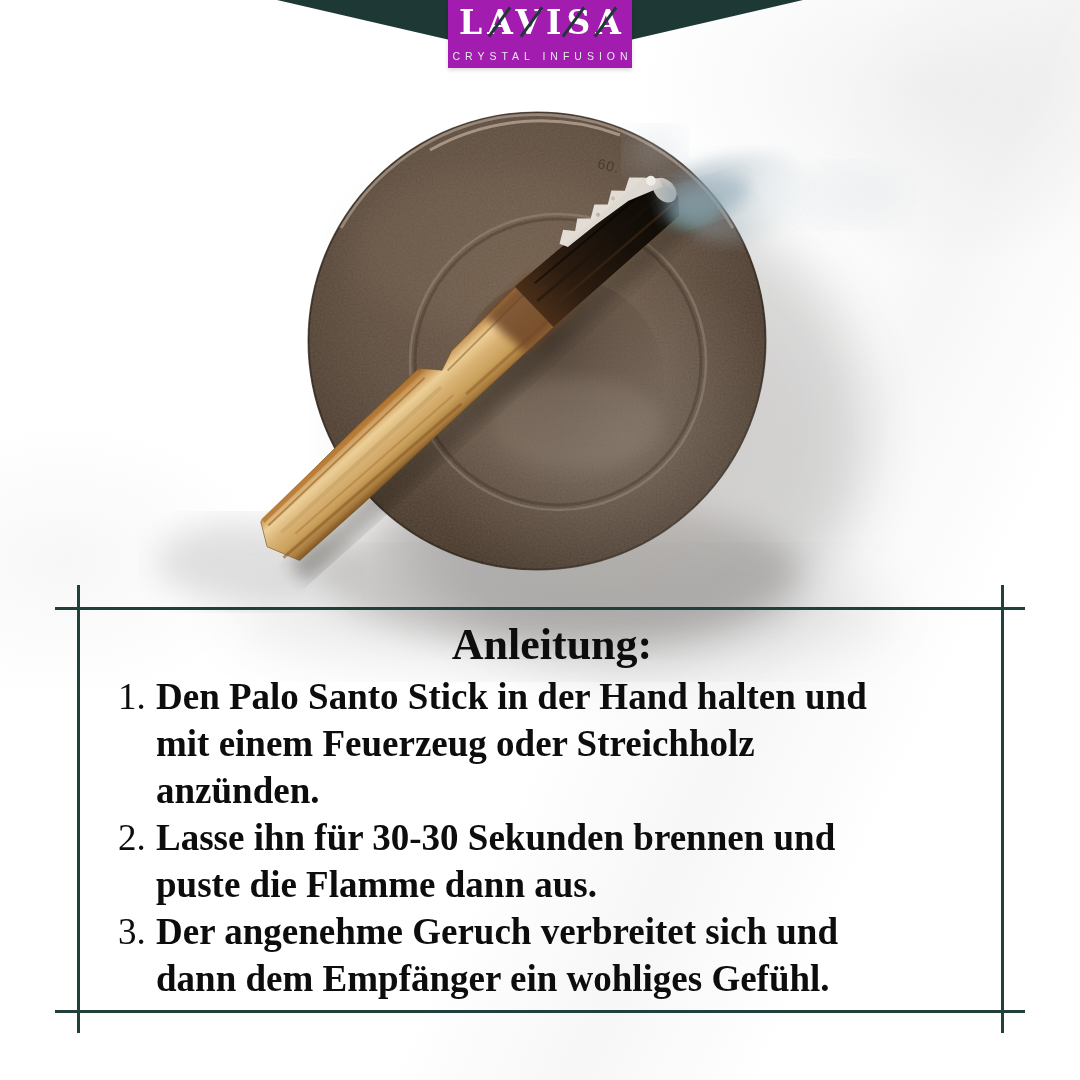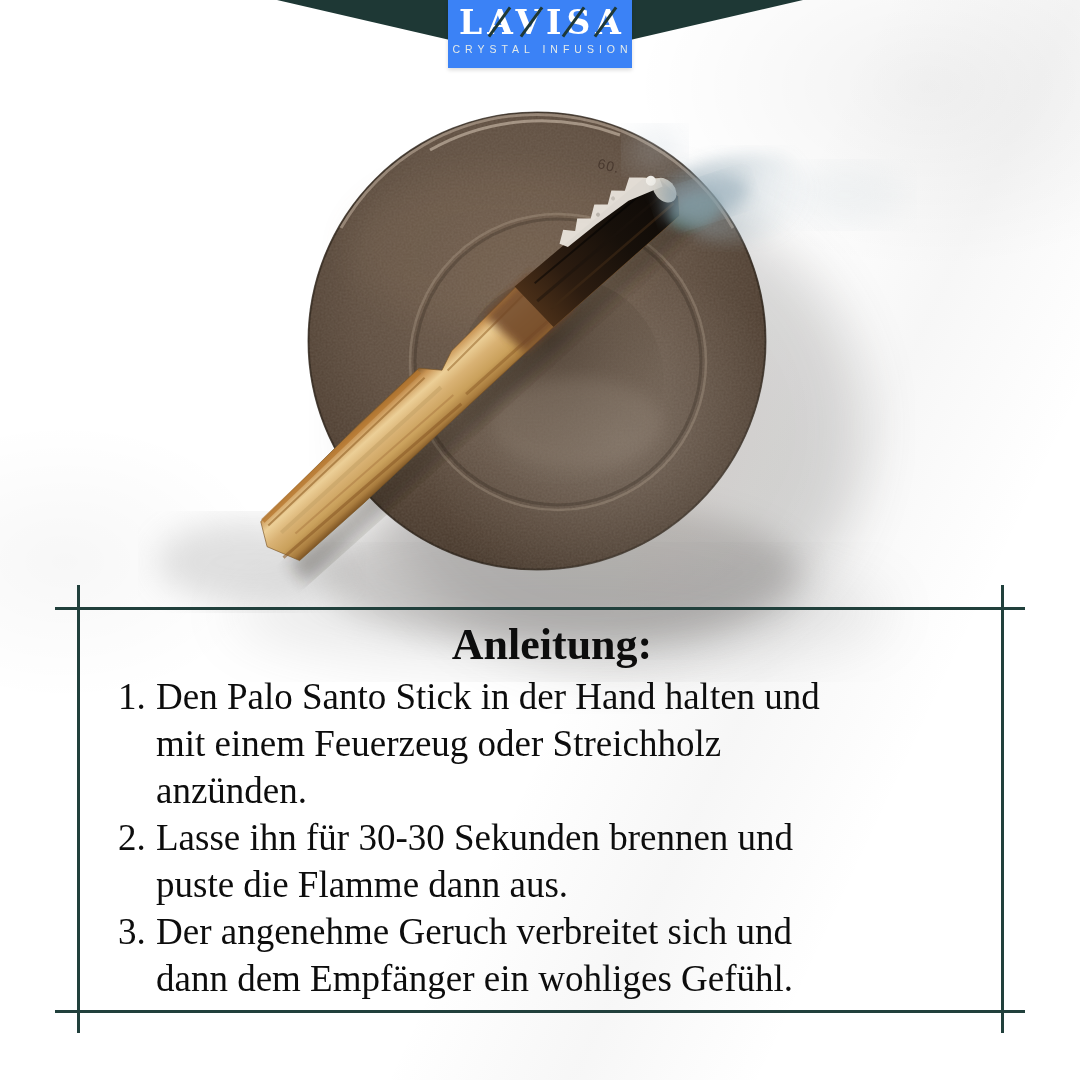--- a/index.html
+++ b/index.html
@@ -12,49 +12,49 @@
     background:
       linear-gradient(115deg, rgba(0,0,0,0) 56%, rgba(90,90,90,0.05) 68%, rgba(0,0,0,0) 80%),
       radial-gradient(ellipse 420px 260px at 86% 8%, rgba(0,0,0,0.05), rgba(0,0,0,0) 70%),
       radial-gradient(ellipse 300px 200px at 6% 52%, rgba(0,0,0,0.03), rgba(0,0,0,0) 70%);
   }
   
   .hdr-wing{position:absolute;top:0;background:#1e3835;}
   .hdr-wing.left{left:277px;width:173px;height:40px;clip-path:polygon(0 0,100% 0,100% 100%);}
   .hdr-wing.right{left:630px;width:173px;height:40px;clip-path:polygon(0 0,100% 0,0 100%);}
   .hdr-box{
-    position:absolute;left:448px;top:0;width:184px;height:68px;background:#3b82f6;
+    position:absolute;left:448px;top:0;width:184px;height:68px;background:#a21caf;
     display:flex;flex-direction:column;align-items:center;justify-content:flex-start;
     box-shadow:0 2px 4px rgba(0,0,0,0.15);
   }
   .logo-word{
     position:relative;margin-top:6px;color:#ffffff;
     font-family:"DejaVu Serif","Liberation Serif",serif;font-weight:700;
     font-size:33px;letter-spacing:5px;line-height:34px;text-indent:5px;
   }
   .logo-slash{position:absolute;width:3px;height:36px;background:#1e3835;top:-2px;transform:rotate(36deg);}
   .logo-tagline{
-    margin-top:3px;color:#e4eae8;font-family:"Liberation Sans",sans-serif;
+    margin-top:10px;color:#e4eae8;font-family:"Liberation Sans",sans-serif;
     font-size:10.5px;letter-spacing:5px;text-indent:5px;white-space:nowrap;
   }
   
   .frame-line{position:absolute;background:#21403c;}
   .fl-h{height:3px;left:55px;width:970px;}
   .fl-v{width:3px;top:585px;height:448px;}
   
   .instructions{
     position:absolute;left:78px;top:620px;width:924px;color:#0d0d0d;
   }
   .instr-heading{
     text-align:center;font-weight:700;font-size:44px;line-height:50px;margin:0 0 3px 0;padding-left:24px;
   }
   .steps{margin:0;padding:0;list-style:none;}
   .step{display:flex;align-items:flex-start;padding-left:40px;font-size:37px;line-height:47px;}
   .step-num{flex:0 0 38px;}
-  .step-text{flex:1;white-space:pre-line;}
+  .step-text{flex:1;white-space:pre-line;font-weight:bold;}
   
   .photo{position:absolute;left:0;top:0;width:1080px;height:1080px;pointer-events:none;}
 </style>
 </head>
 <body>
 
 <div class="canvas">
 
   <div class="bg-shade"></div>
 

